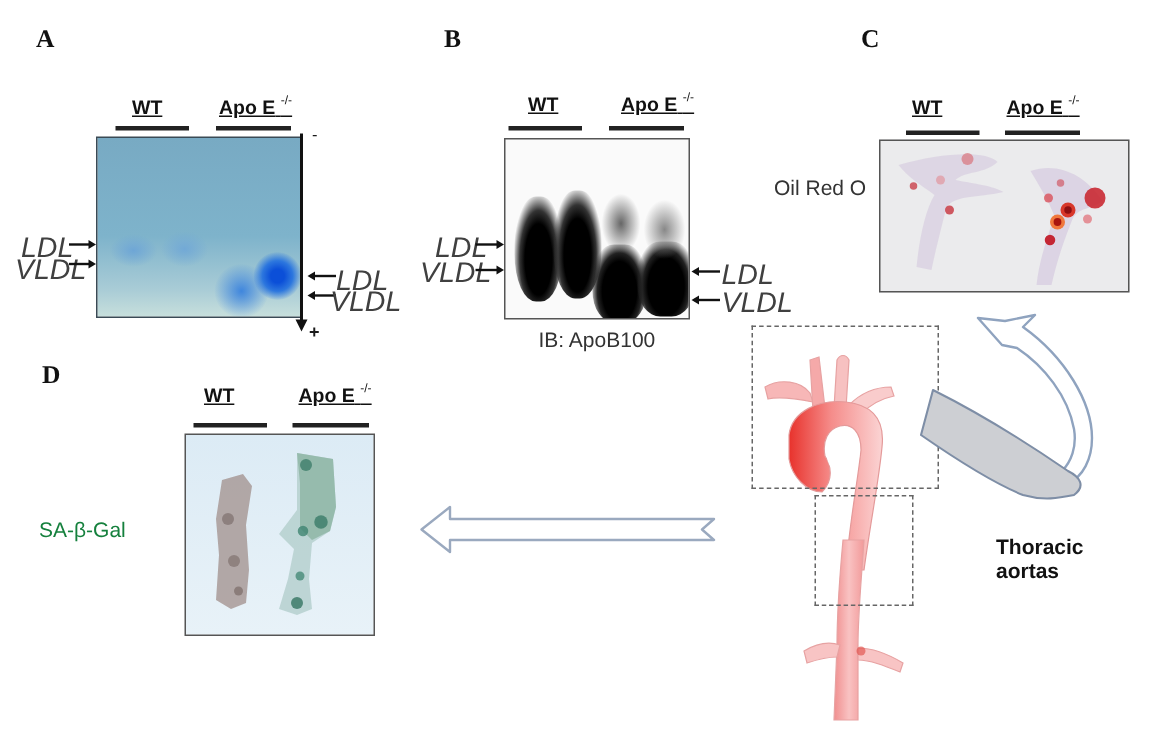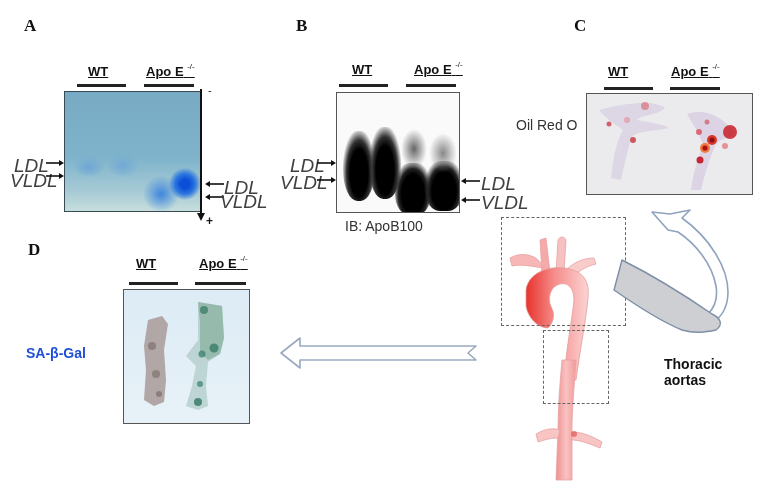--- a/index.html
+++ b/index.html
@@ -76,21 +76,21 @@
     <polygon points="15,17 20,20 15,23" fill="#111"></polygon>
 </svg>
 <svg style="left:460px;top:176px;" width="22" height="30">
   <line x1="3" y1="5" x2="20" y2="5" stroke="#111" stroke-width="1.6"></line>
     <polygon points="6,2 1,5 6,8" fill="#111"></polygon>
   <line x1="3" y1="24" x2="20" y2="24" stroke="#111" stroke-width="1.6"></line>
     <polygon points="6,21 1,24 6,27" fill="#111"></polygon>
 </svg>
 <div class="abs lbl" style="left:481px;top:173px;">LDL</div>
 <div class="abs lbl" style="left:481px;top:192px;">VLDL</div>
-<div class="abs" style="left:345px;top:218px;font-size:14px;color:#333;">IB: ApoB100</div>
+<div class="abs" style="left:359px;top:218px;font-size:14px;color:#333;">IB: ApoB100</div>
 
 <div class="abs panel-letter" style="left:574px;top:16px;">C</div>
 <div class="abs lane" style="left:608px;top:64px;"><span>WT</span></div>
 <div class="abs lane" style="left:671px;top:64px;"><span>Apo E</span> <sup>-/-</sup></div>
 <div class="abs bar" style="left:604px;top:87px;width:49px;"></div>
 <div class="abs bar" style="left:670px;top:87px;width:50px;"></div>
 <div class="abs" style="left:516px;top:117px;font-size:14px;color:#333;">Oil Red O</div>
 
 <div class="abs box" style="left:586px;top:93px;width:167px;height:102px;background:#ebebed;overflow:hidden;">
   <svg style="left:0;top:0;" width="167" height="102">
@@ -110,21 +110,21 @@
     <circle cx="138" cy="52" r="3" fill="#e27a82" opacity="0.8"></circle>
     <circle cx="120" cy="28" r="2.5" fill="#d05a66" opacity="0.7"></circle>
   </svg>
 </div>
 
 <div class="abs panel-letter" style="left:28px;top:240px;">D</div>
 <div class="abs lane" style="left:136px;top:256px;"><span>WT</span></div>
 <div class="abs lane" style="left:199px;top:256px;"><span>Apo E</span> <sup>-/-</sup></div>
 <div class="abs bar" style="left:129px;top:282px;width:49px;"></div>
 <div class="abs bar" style="left:195px;top:282px;width:51px;"></div>
-<div class="abs" style="left:26px;top:345px;font-size:14px;color:#1d4ed8;font-weight:bold;">SA-β-Gal</div>
+<div class="abs" style="left:26px;top:345px;font-size:14px;color:#15803d;">SA-β-Gal</div>
 
 <div class="abs box" style="left:123px;top:289px;width:127px;height:135px;background:linear-gradient(180deg,#dcebf5,#e8f2f8);overflow:hidden;">
   <svg style="left:0;top:0;" width="127" height="135">
     <path d="M24,30 L38,26 L44,34 L40,60 L42,90 L40,112 L30,116 L20,110 L22,80 L20,56 Z" fill="#a89a98" opacity="0.85"></path>
     <circle cx="28" cy="56" r="4" fill="#7d6f6e" opacity="0.7"></circle>
     <circle cx="32" cy="84" r="4" fill="#80726f" opacity="0.7"></circle>
     <circle cx="35" cy="104" r="3" fill="#7a6b68" opacity="0.7"></circle>
     <path d="M74,12 L98,16 L100,48 L96,64 L84,72 L82,96 L84,116 L74,120 L62,116 L68,96 L72,76 L62,66 L74,50 Z" fill="#b8d2d0" opacity="0.9"></path>
     <path d="M74,12 L98,16 L100,48 L96,64 L84,70 L76,62 L76,32 Z" fill="#8fb6a6" opacity="0.85"></path>
     <circle cx="80" cy="20" r="4" fill="#3f7e6a" opacity="0.8"></circle>

